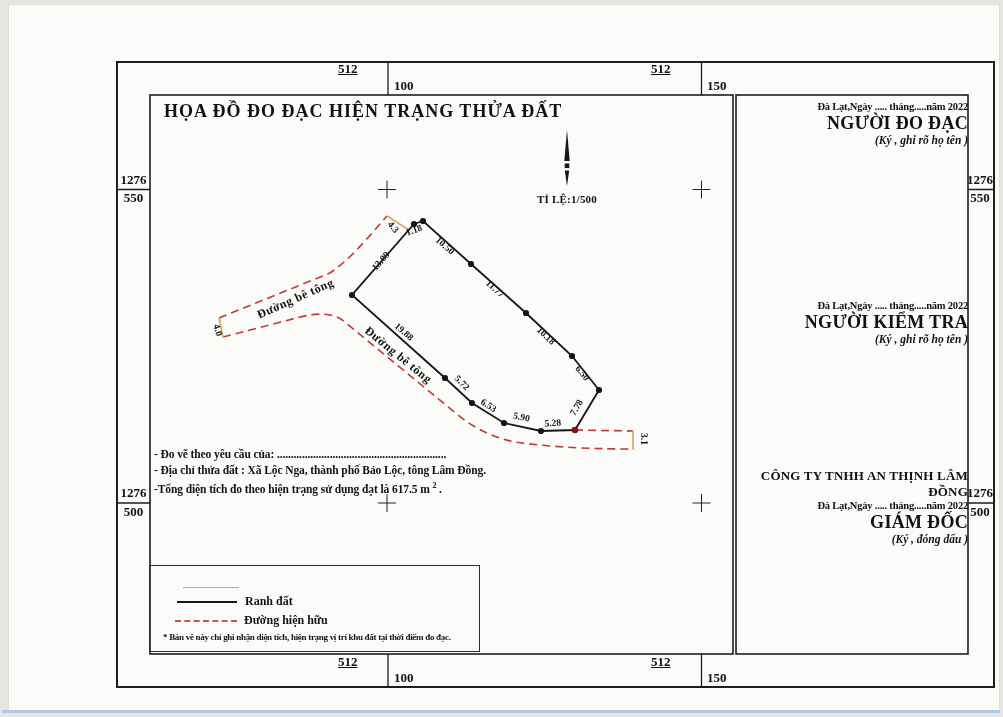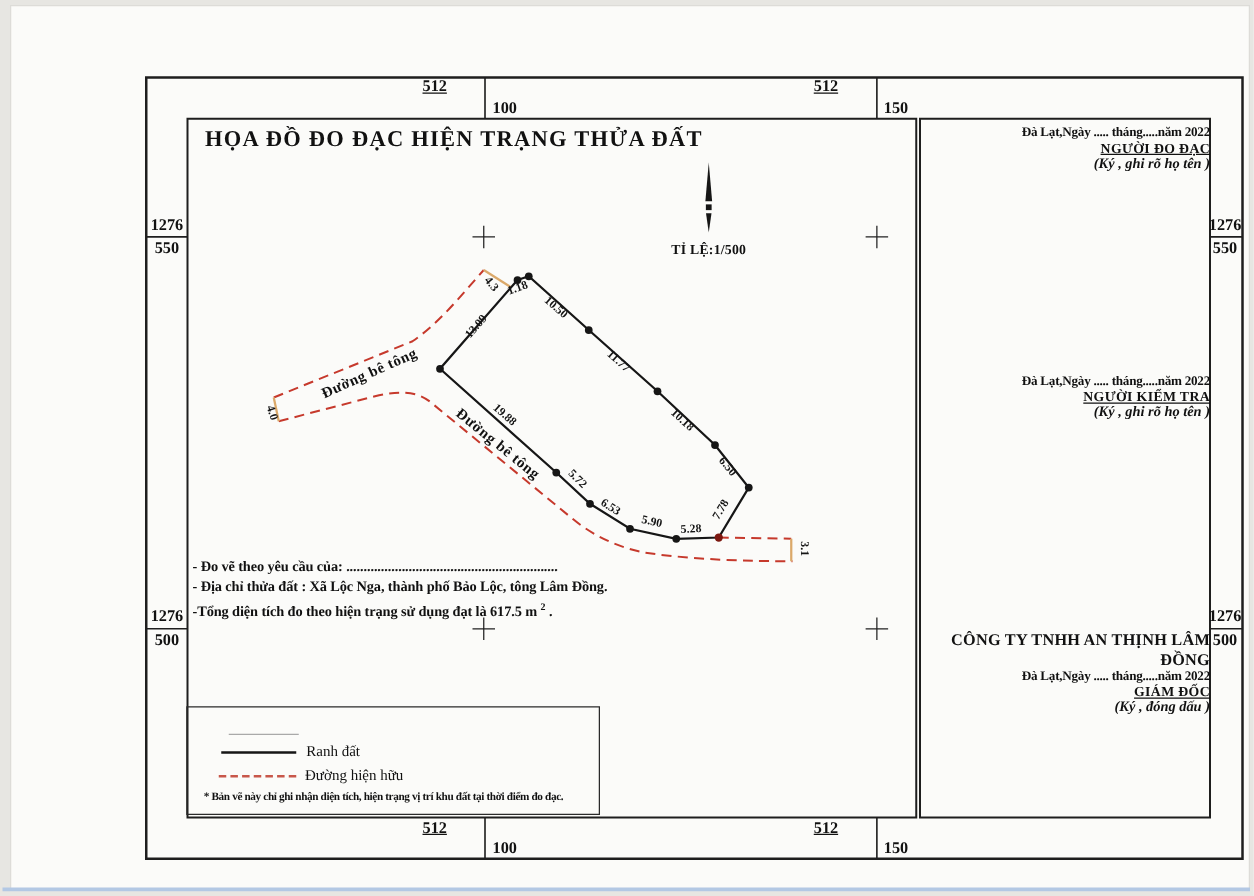--- a/index.html
+++ b/index.html
@@ -17,31 +17,31 @@
   svg{position:absolute;left:0;top:0;}
   .abs{position:absolute;white-space:nowrap;color:#161616;}
   .title{
     left:164px;top:101px;font-size:18px;font-weight:bold;letter-spacing:1px;color:#111;
   }
   .gridlab{font-size:13px;font-weight:bold;color:#111;line-height:14px;}
   .ra{text-align:left;text-decoration:underline;}
   .ctr{text-align:center;}
   .panel-block{position:absolute;left:736px;width:232px;text-align:right;color:#111;}
   .pdate{font-size:10.5px;font-weight:bold;letter-spacing:-0.2px;}
-  .ptitle{font-size:11px;font-weight:bold;margin-top:1px;letter-spacing:0.3px;text-decoration:underline;}
+  .ptitle{font-size:18px;font-weight:bold;margin-top:1px;letter-spacing:0.3px;}
   .psub{font-size:11.5px;font-weight:bold;font-style:italic;margin-top:0px;}
-  .pcompany{font-size:13px;font-weight:bold;letter-spacing:0.2px;margin-top:36px;}
+  .pcompany{font-size:13px;font-weight:bold;letter-spacing:0.2px;}
   .notes{left:154px;top:447px;font-size:11.5px;font-weight:bold;line-height:15.5px;color:#111;letter-spacing:-0.1px;}
   .notes sup{font-size:8px;}
   #legend{
     position:absolute;left:149px;top:565px;width:329px;height:85px;
     border:1.2px solid #2a2a2a;background:transparent;
   }
   .leg-line{position:absolute;}
-  .leg-label{position:absolute;font-size:12px;font-weight:normal;color:#111;}
+  .leg-label{position:absolute;font-size:12px;font-weight:bold;color:#111;}
   .leg-note{position:absolute;left:13px;top:66px;font-size:9px;font-weight:bold;color:#111;letter-spacing:-0.3px;}
   .elabel{font:bold 9.5px "Liberation Serif","DejaVu Serif",serif;fill:#151515;text-anchor:middle;}
   .clabel{font:bold 9.5px "Liberation Serif","DejaVu Serif",serif;fill:#151515;text-anchor:middle;}
   .rlabel{font:bold 12px "Liberation Serif","DejaVu Serif",serif;fill:#111;text-anchor:middle;letter-spacing:0.5px;}
   .slabel{font:bold 11px "Liberation Serif","DejaVu Serif",serif;fill:#111;text-anchor:middle;letter-spacing:0.2px;}
   #scan-bottom-line{
     position:absolute;left:2px;top:710px;width:998px;height:3px;background:#b3c8e4;
   }
 </style>
 </head>

